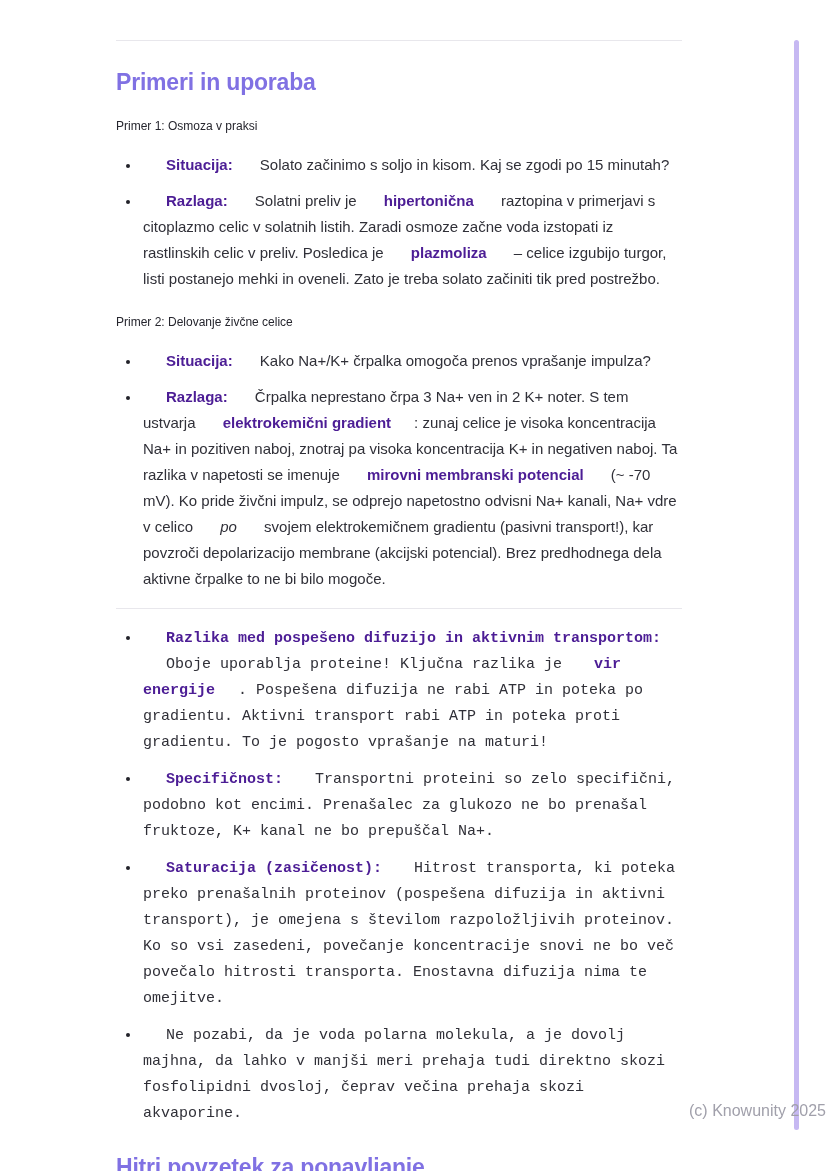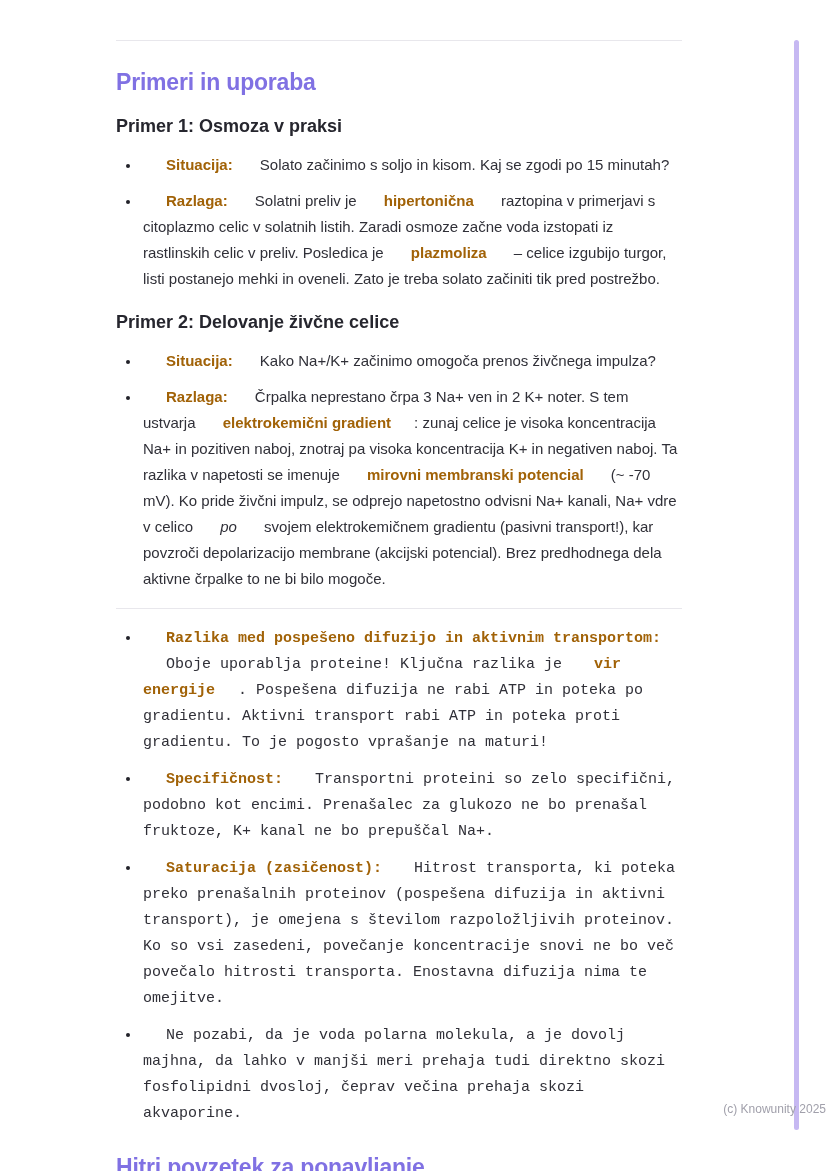--- a/index.html
+++ b/index.html
@@ -32,54 +32,54 @@
   h2.section-title{
     color:var(--accent);
     font-size:23px;line-height:28px;
     font-weight:700;
     margin:27px 0 0 0;
     letter-spacing:-0.2px;
   }
   h2.section-title.second{margin-top:30px;}
   h2.section-title.third{margin-top:26px;}
   h3.sub-heading{
-    font-size:18px;line-height:20px;
-    font-weight:700;
+    font-size:12px;line-height:20px;
+    font-weight:400;
     color:#26262e;
     margin:20px 0 10px 0;
   }
   ul.bullets{
     margin:16px 0 4px 0;
     padding:0 0 0 25px;
     list-style:disc;
   }
   ul.bullets.tight{margin-top:16px;font-family:Liberation Mono, monospace;}
   ul.bullets li{
     font-size:15px;
     line-height:26px;
     color:var(--text);
     margin:0 0 10px 0;
     padding-left:2px;
   }
   ul.bullets li::marker{color:#222229;font-size:14px;}
-  .rb{font-weight:700;color:#a16207;}
+  .rb{font-weight:700;color:#4c1d95;}
   .ri{font-style:italic;}
   .edge-bar{
     position:absolute;
     left:748px;top:40px;
     width:5px;height:1090px;
     background:var(--bar);
     border-radius:3px;
   }
   .footer-copy{
     position:absolute;
     left:640px;top:1102px;
     width:140px;
     text-align:right;
-    font-size:12px;
+    font-size:16px;
     color:var(--muted);
   }
 </style>
 </head>
 <body>
 
 <div class="page">
 
   <div class="edge-bar"></div>
 
@@ -92,21 +92,21 @@
     <h3 class="sub-heading">Primer 1: Osmoza v praksi</h3>
 
     <ul class="bullets">
       <li><span class="rb">Situacija:</span><span> Solato začinimo s soljo in kisom. Kaj se zgodi po 15 minutah?</span></li>
       <li><span class="rb">Razlaga:</span><span> Solatni preliv je </span><span class="rb">hipertonična</span><span> raztopina v primerjavi s citoplazmo celic v solatnih listih. Zaradi osmoze začne voda izstopati iz rastlinskih celic v preliv. Posledica je </span><span class="rb">plazmoliza</span><span> – celice izgubijo turgor, listi postanejo mehki in oveneli. Zato je treba solato začiniti tik pred postrežbo.</span></li>
     </ul>
 
     <h3 class="sub-heading">Primer 2: Delovanje živčne celice</h3>
 
     <ul class="bullets">
-      <li><span class="rb">Situacija:</span><span> Kako Na+/K+ začinimo omogoča prenos živčnega impulza?</span></li>
+      <li><span class="rb">Situacija:</span><span> Kako Na+/K+ črpalka omogoča prenos vprašanje impulza?</span></li>
       <li><span class="rb">Razlaga:</span><span> Črpalka neprestano črpa 3 Na+ ven in 2 K+ noter. S tem ustvarja </span><span class="rb">elektrokemični gradient</span><span>: zunaj celice je visoka koncentracija Na+ in pozitiven naboj, znotraj pa visoka koncentracija K+ in negativen naboj. Ta razlika v napetosti se imenuje </span><span class="rb">mirovni membranski potencial</span><span> (~ -70 mV). Ko pride živčni impulz, se odprejo napetostno odvisni Na+ kanali, Na+ vdre v celico </span><span class="ri">po</span><span> svojem elektrokemičnem gradientu (pasivni transport!), kar povzroči depolarizacijo membrane (akcijski potencial). Brez predhodnega dela aktivne črpalke to ne bi bilo mogoče.</span></li>
     </ul>
 
     <hr class="rule mid">
 
 
     <ul class="bullets tight">
       <li><span class="rb">Razlika med pospešeno difuzijo in aktivnim transportom:</span><span> Oboje uporablja proteine! Ključna razlika je </span><span class="rb">vir energije</span><span>. Pospešena difuzija ne rabi ATP in poteka po gradientu. Aktivni transport rabi ATP in poteka proti gradientu. To je pogosto vprašanje na maturi!</span></li>
       <li><span class="rb">Specifičnost:</span><span> Transportni proteini so zelo specifični, podobno kot encimi. Prenašalec za glukozo ne bo prenašal fruktoze, K+ kanal ne bo prepuščal Na+.</span></li>
       <li><span class="rb">Saturacija (zasičenost):</span><span> Hitrost transporta, ki poteka preko prenašalnih proteinov (pospešena difuzija in aktivni transport), je omejena s številom razpoložljivih proteinov. Ko so vsi zasedeni, povečanje koncentracije snovi ne bo več povečalo hitrosti transporta. Enostavna difuzija nima te omejitve.</span></li>

